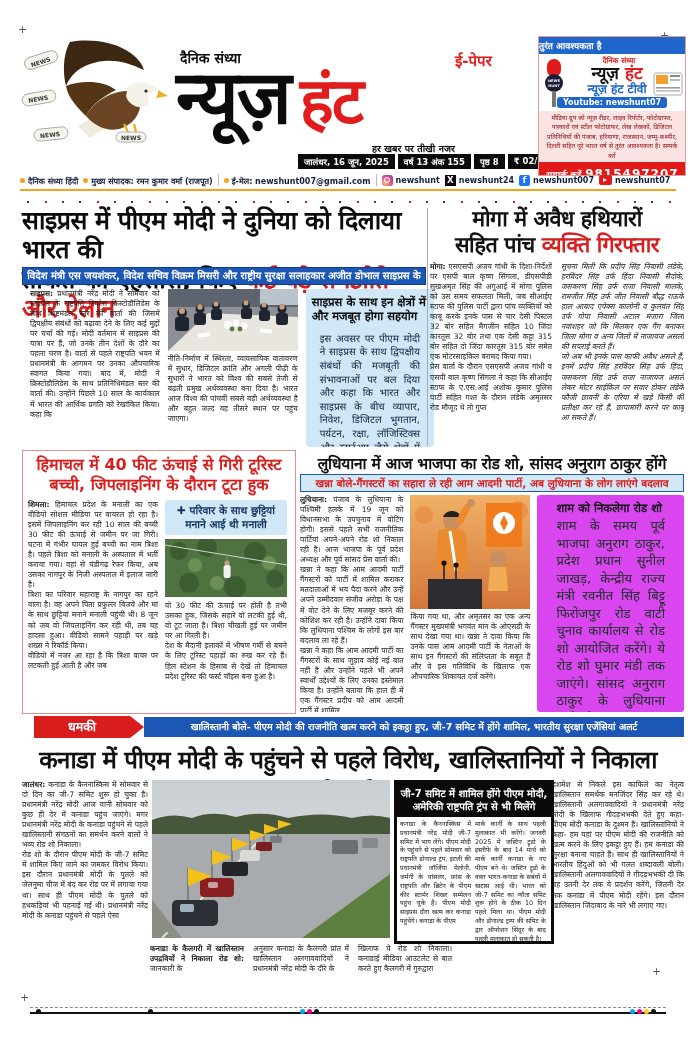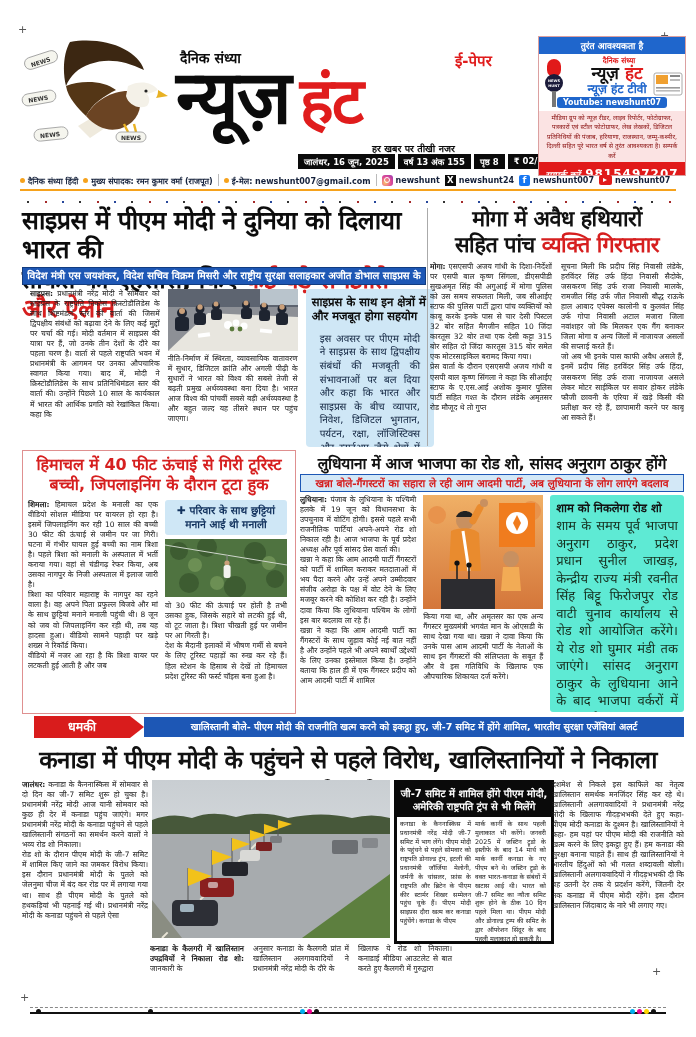--- a/index.html
+++ b/index.html
@@ -16,21 +16,21 @@
   .bigtitle{font-weight:900;letter-spacing:-2px;line-height:1;}
   .bigtitle .t1{font-size:74px;color:#0b0b0b;}
   .bigtitle .t2{font-size:64px;color:#e01c1c;margin-left:10px;}
   .epaper{color:#e01c1c;font-weight:900;font-size:15px;}
   .tagline{font-weight:bold;font-size:9.5px;color:#0b0b0b;}
   .datebar{display:flex;gap:3px;}
   .datebar span{background:#0b0b0b;color:#fff;font-weight:bold;font-size:8.5px;
                 padding:2px 6px;white-space:nowrap;}
   
   .ad{border:1px solid #dca0a0;background:#fff;overflow:hidden;}
-  .ad-head{background:#1f66cc;color:#fff;font-weight:bold;font-size:9px;text-align:center;padding:2px 0;}
+  .ad-head{background:#1f66cc;color:#fff;font-weight:bold;font-size:9px;text-align:left;padding:2px 0;}
   .ad-brand{position:relative;height:56px;}
   .ad-small{color:#e01c1c;font-weight:bold;font-size:7.5px;text-align:center;margin:1px 0 0 14px;}
   .ad-l1{text-align:center;font-weight:900;font-size:17px;margin-left:10px;line-height:1.05;}
   .ad-l1 .r{color:#e01c1c;}
   .ad-l2{text-align:center;font-weight:900;font-size:12px;color:#1f66cc;margin-left:10px;line-height:1.1;}
   .ad-yt{background:#1f66cc;color:#fff;font-weight:bold;font-size:8px;border-radius:3px;
          width:fit-content;margin:1px auto;padding:1px 6px;}
   .ad-body{background:#fbe3e3;color:#8a1010;font-size:6.3px;line-height:1.5;text-align:center;padding:2px 4px;}
   .ad-foot{background:#e11a1a;color:#fff;text-align:center;padding:1px 0;}
   .ad-foot .i{font-style:italic;font-size:9px;font-weight:bold;}
@@ -64,21 +64,21 @@
   .bluebox{background:#cfe7f6;border-radius:4px;padding:6px 6px;}
   .bluebox h3{margin:0 0 3px 0;font-size:11.5px;line-height:1.25;color:#0c0c0c;}
   .bluebox p{margin:8px;font-size:10px;line-height:1.36;text-align:justify;color:#10233f;}
   .himbox{border:1px solid #df9090;}
   .h-him{font-size:16px;line-height:1.28;font-weight:bold;color:#d61f1f;text-align:center;margin:4px 0 2px 0;}
   .noteb{background:#cfe7f6;color:#13335f;font-weight:bold;font-size:10.5px;line-height:1.3;
          text-align:center;padding:4px 3px;border-radius:3px;}
   .h-lud{font-size:15.5px;font-weight:bold;text-align:center;margin:0;letter-spacing:-0.3px;}
   .lud-sub{background:#d3e8f7;border:1px solid #1d57b5;color:#d61f1f;font-weight:bold;font-size:10.5px;
            text-align:center;line-height:16px;height:16px;overflow:hidden;}
-  .greenbox{background:#5eead4;padding:5px 6px;border-radius:3px;}
+  .greenbox{background:#d946ef;padding:5px 19px;border-radius:3px;}
   .greenbox h3{margin:0 0 2px 0;font-size:11.5px;}
   .greenbox p{margin:0 0 4px 0;font-size:13px;line-height:1.35;text-align:justify;color:#15301f;}
   .threat-label{background:#d91c1c;color:#fff;font-weight:bold;font-size:12.5px;text-align:center;
                 line-height:22px;height:22px;width:96px;position:relative;}
   .threat-label::after{content:"";position:absolute;right:-14px;top:0;border-left:14px solid #d91c1c;
                        border-top:11px solid transparent;border-bottom:11px solid transparent;}
   .threat-bar{background:#1d57b5;color:#fff;font-weight:bold;font-size:9.5px;text-align:center;
               line-height:20px;height:20px;overflow:hidden;}
   .h-can{font-size:24px;font-weight:bold;text-align:center;margin:0;letter-spacing:-0.5px;}
   .g7{border:3px solid #0a0a0a;background:#fff;}
@@ -253,21 +253,21 @@
 </div>
 <div class="abs vline" style="left:427px;top:208px;height:238px;"></div>
 
 <h2 class="abs h-moga" style="left:430px;top:206px;width:254px;">
   <span>मोगा में अवैध हथियारों</span><br>
   <span>सहित पांच </span><span class="red">व्यक्ति गिरफ्तार</span>
 </h2>
 <div class="abs" style="left:430px;top:262px;width:254px;height:184px;display:flex;gap:9px;overflow:hidden;">
   <p class="bt ml" style="width:122px;"><span class="dl">मोगा:</span> <span>एसएसपी अजय गांधी के दिशा-निर्देशों पर एसपी बाल कृष्ण सिंगला, डीएसपीडी सुखअमृत सिंह की अगुआई में मोगा पुलिस को उस समय सफलता मिली, जब सीआईए स्टाफ की पुलिस पार्टी द्वारा पांच व्यक्तियों को काबू करके इनके पास से चार देसी पिस्टल 32 बोर सहित मैगजीन सहित 10 जिंदा कारतूस 32 बोर तथा एक देसी कट्टा 315 बोर सहित दो जिंदा कारतूस 315 बोर समेत एक मोटरसाइकिल बरामद किया गया।
 प्रेस वार्ता के दौरान एसएसपी अजय गांधी व एसपी बाल कृष्ण सिंगला ने कहा कि सीआईए स्टाफ के ए.एस.आई अशोक कुमार पुलिस पार्टी सहित गश्त के दौरान लंडेके अमृतसर रोड मौजूद थे तो गुप्त</span></p>
-  <p class="bt ml" style="width:123px;">सूचना मिली कि प्रदीप सिंह निवासी लंडेके, हरविंदर सिंह उर्फ हिंदा निवासी सैदोके, जसकरण सिंह उर्फ राजा निवासी मालके, रामजीत सिंह उर्फ जीत निवासी बौद्ध राऊके हाल आबाद एपेक्स कालोनी व कुलवंत सिंह उर्फ गोपा निवासी अटाल मजारा जिला नवांशहर जो कि मिलकर एक गैंग बनाकर जिला मोगा व अन्य जिलों में नाजायज असलों की सप्लाई करते हैं।
+  <p class="bt ml" style="width:123px;font-style:italic;">सूचना मिली कि प्रदीप सिंह निवासी लंडेके, हरविंदर सिंह उर्फ हिंदा निवासी सैदोके, जसकरण सिंह उर्फ राजा निवासी मालके, रामजीत सिंह उर्फ जीत निवासी बौद्ध राऊके हाल आबाद एपेक्स कालोनी व कुलवंत सिंह उर्फ गोपा निवासी अटाल मजारा जिला नवांशहर जो कि मिलकर एक गैंग बनाकर जिला मोगा व अन्य जिलों में नाजायज असलों की सप्लाई करते हैं।
 जो अब भी इनके पास काफी अवैध असले हैं, इनमें प्रदीप सिंह हरविंदर सिंह उर्फ हिंदा, जसकरण सिंह उर्फ राजा नाजायज असले लेकर मोटर साईकिल पर सवार होकर लंडेके फौजी छावनी के एरिया में खड़े किसी की प्रतीक्षा कर रहे हैं, छापामारी करने पर काबू आ सकते हैं।</p>
 </div>
 
 <div class="abs himbox" style="left:22px;top:450px;width:272px;height:262px;overflow:hidden;">
   <h2 class="h-him">
     <span>हिमाचल में 40 फीट ऊंचाई से गिरी टूरिस्ट</span><br><span>बच्ची, जिपलाइनिंग के दौरान टूटा हुक</span>
   </h2>
   <div style="display:flex;gap:7px;padding:2px 5px;">
     <p class="bt ml" style="width:130px;"><span class="dl">शिमला:</span> <span>हिमाचल प्रदेश के मनाली का एक वीडियो सोशल मीडिया पर वायरल हो रहा है। इसमें जिपलाइनिंग कर रही 10 साल की बच्ची 30 फीट की ऊंचाई से जमीन पर जा गिरी। घटना में गंभीर घायल हुई बच्ची का नाम त्रिशा है। पहले त्रिशा को मनाली के अस्पताल में भर्ती कराया गया। वहां से चंडीगढ़ रेफर किया, अब उसका नागपुर के निजी अस्पताल में इलाज जारी है।
 त्रिशा का परिवार महाराष्ट्र के नागपुर का रहने वाला है। वह अपने पिता प्रफुल्ल बिजवे और मां के साथ छुट्टियां मनाने मनाली पहुंची थी। 8 जून को जब वो जिपलाइनिंग कर रही थी, तब यह हादसा हुआ। वीडियो सामने पहाड़ी पर खड़े शख्स ने रिकॉर्ड किया।

